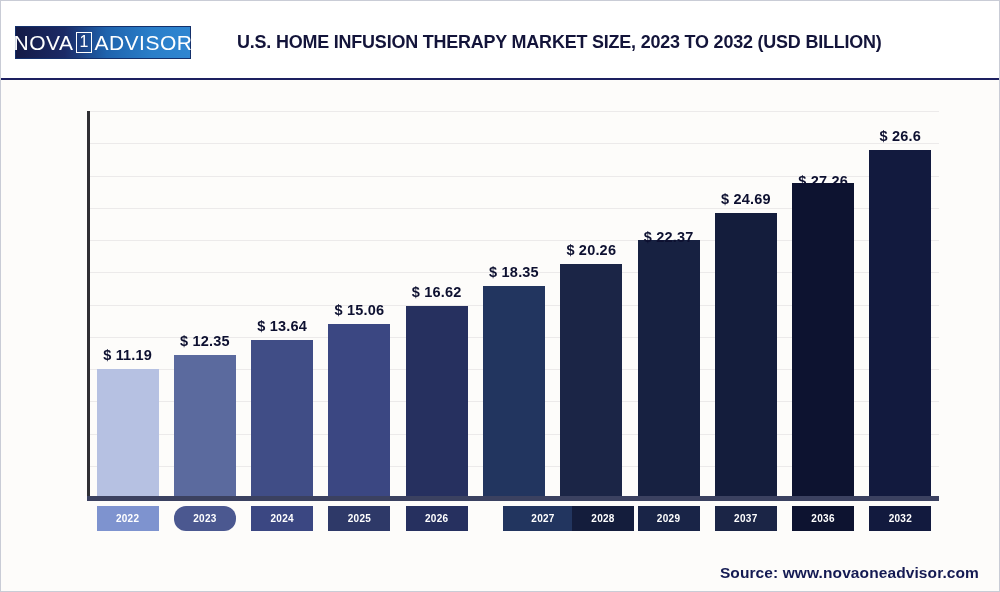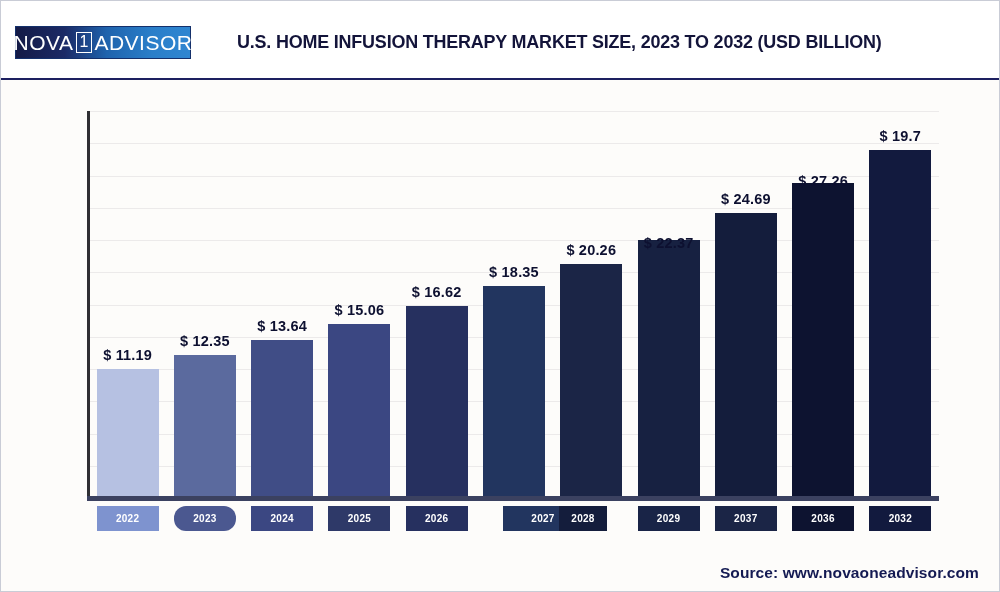--- a/index.html
+++ b/index.html
@@ -217,36 +217,36 @@
           <div class="bar" style="left: 780.364px; width: 62px; height: 347.722px; background: rgb(18, 26, 62);"></div>
         </div>
       <div id="barlabels">
           <div class="barlabel" style="left: -11.3636px; width: 100px; top: 235.73px;">$ 11.19</div>
           <div class="barlabel" style="left: 65.9091px; width: 100px; top: 222.33px;">$ 12.35</div>
           <div class="barlabel" style="left: 143.182px; width: 100px; top: 207.427px;">$ 13.64</div>
           <div class="barlabel" style="left: 220.455px; width: 100px; top: 191.023px;">$ 15.06</div>
           <div class="barlabel" style="left: 297.727px; width: 100px; top: 173.002px;">$ 16.62</div>
           <div class="barlabel" style="left: 375px; width: 100px; top: 153.016px;">$ 18.35</div>
           <div class="barlabel" style="left: 452.273px; width: 100px; top: 130.952px;">$ 20.26</div>
-          <div class="barlabel" style="left: 529.545px; width: 100px; top: 124px;">$ 22.37</div>
+          <div class="barlabel" style="left: 529.545px; width: 100px; top: 118px;">$ 22.37</div>
           <div class="barlabel" style="left: 606.818px; width: 100px; top: 79.7752px;">$ 24.69</div>
           <div class="barlabel" style="left: 684.091px; width: 100px; top: 50.086px; margin-top: 12px;">$ 27.26</div>
-          <div class="barlabel" style="left: 761.364px; width: 100px; top: 17.2776px;">$ 19.7</div>
+          <div class="barlabel" style="left: 761.364px; width: 100px; top: 17.2776px;">$ 26.6</div>
         </div>
     </div>
     <div id="yaxis"></div>
     <div id="xaxis"></div>
     <div id="xticks">
         <div class="tickbox" style="left: 7.63636px; width: 62px; background: rgb(126, 147, 207);">2022</div>
         <div class="tickbox" style="left: 84.9091px; width: 62px; background: rgb(75, 88, 144); border-radius: 12px;">2023</div>
         <div class="tickbox" style="left: 162.182px; width: 62px; background: rgb(59, 71, 130);">2024</div>
         <div class="tickbox" style="left: 239.455px; width: 62px; background: rgb(46, 57, 104);">2025</div>
         <div class="tickbox" style="left: 316.727px; width: 62px; background: rgb(38, 48, 95);">2026</div>
         <div class="tickbox" style="left: 394px; width: 80px; background: rgb(34, 53, 95); margin-left: 20px;">2027</div>
-        <div class="tickbox" style="left: 470px; width: 48px; background: rgb(20, 29, 60); text-align: right;">2028</div>
+        <div class="tickbox" style="left: 483px; width: 62px; background: rgb(20, 29, 60); text-align: right;">2028</div>
         <div class="tickbox" style="left: 548.545px; width: 62px; background: rgb(25, 36, 71);">2029</div>
         <div class="tickbox" style="left: 625.818px; width: 62px; background: rgb(27, 37, 70);">2037</div>
         <div class="tickbox" style="left: 703.091px; width: 62px; background: rgb(13, 19, 48);">2036</div>
         <div class="tickbox" style="left: 780.364px; width: 62px; background: rgb(18, 26, 62);">2032</div>
       </div>
     <div id="source">Source: www.novaoneadvisor.com</div>
   </div>
 
 </div>
 

